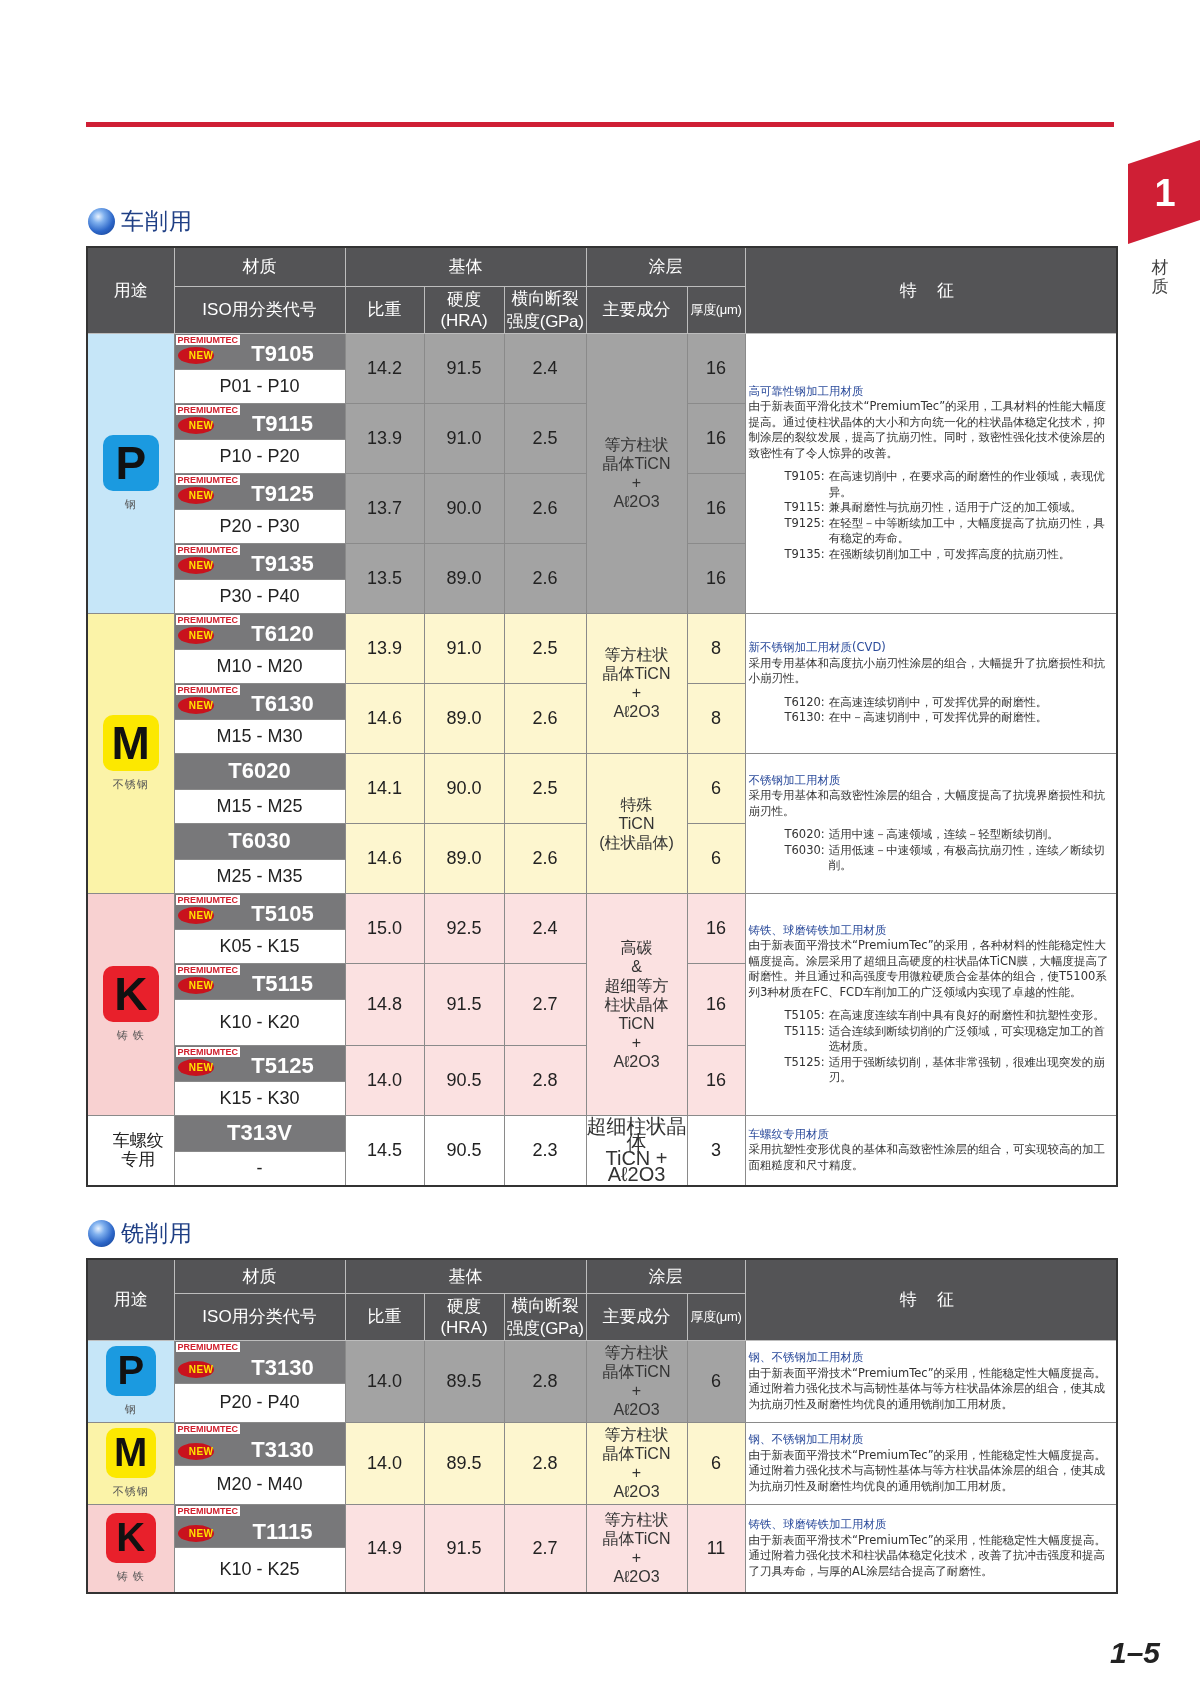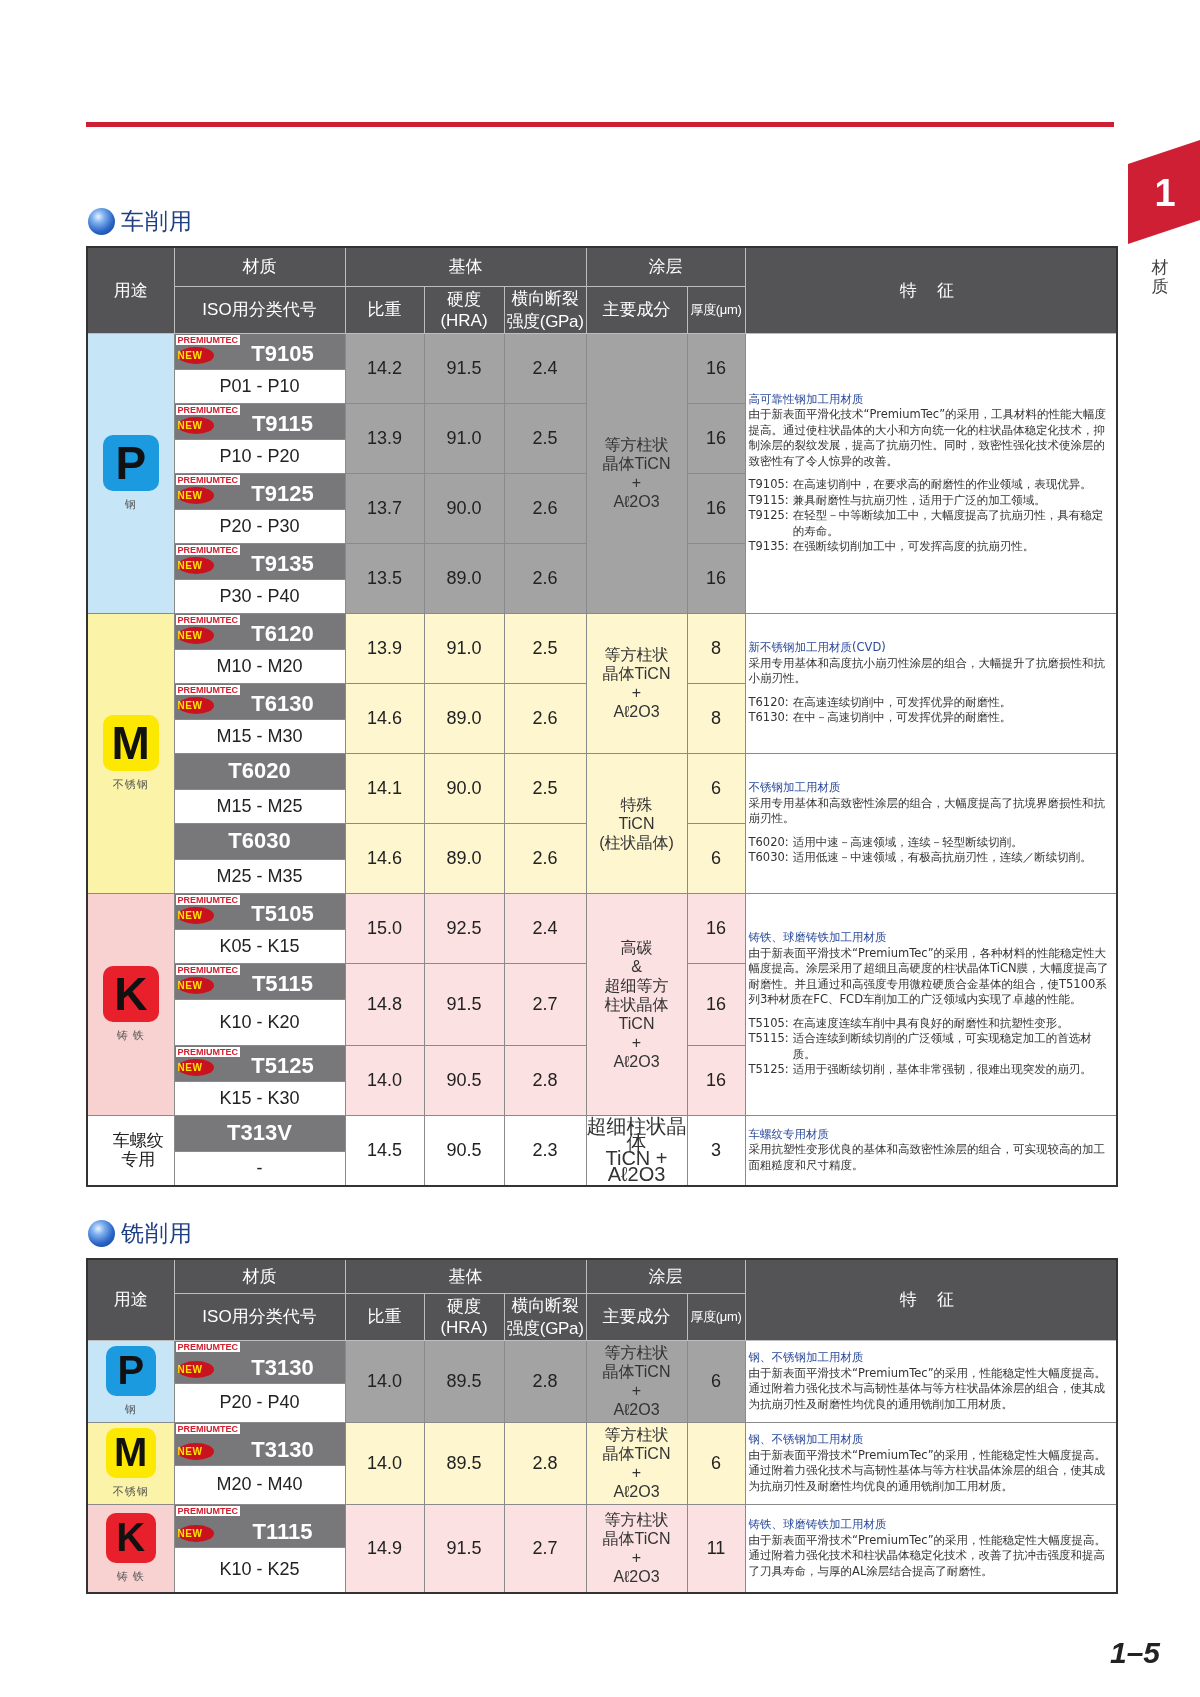--- a/index.html
+++ b/index.html
@@ -42,28 +42,28 @@
     font-family: "Liberation Sans", sans-serif; font-weight: bold; font-size: 46px; color: #111; }
   .badge.P { background: #1b9ae0; }
   .badge.M { background: #fce800; }
   .badge.K { background: #e8202b; }
   .usage-sub { font-size: 11px; color: #555; margin-top: 6px; letter-spacing: 1px; }
   .thread-label { font-size: 17px; line-height: 19px; color: #222; padding-left: 15px; }
 
   .grade-top { background: #78787a; height: 100%; position: relative; color: #fff; }
   .grade-top.plain { display: flex; align-items: center; justify-content: center; font-size: 22px; font-weight: bold; }
   .premium { position: absolute; left: 1px; top: 1px; background: #fff; color: #d0202e; font-size: 9px; font-weight: bold; line-height: 10px; padding: 0 2px; letter-spacing: 0px; font-family: "Liberation Sans", sans-serif; }
-  .new-pill { position: absolute; left: 3px; bottom: 5px; width: 36px; height: 17px; border-radius: 50%; background: #c9121d; color: #ffe200; font-size: 10px; font-weight: bold; line-height: 17px; text-align: left; letter-spacing: 0.5px; }
+  .new-pill { position: absolute; left: 3px; bottom: 5px; width: 36px; height: 17px; border-radius: 50%; background: #c9121d; color: #ffe200; font-size: 10px; font-weight: bold; line-height: 17px; text-align: right; letter-spacing: 0.5px; }
   .grade-code { position: absolute; left: 50px; right: 4px; bottom: 2px; font-size: 22px; font-weight: bold; text-align: center; }
   .grade-iso { background: #fff; font-size: 18px; color: #222; height: 100%; display: flex; align-items: center; justify-content: center; }
 
   td.feature { background: #fff; text-align: left !important; vertical-align: middle; padding: 0 4px 0 3px !important; font-family: "DejaVu Sans", sans-serif; font-size: 11.5px; line-height: 15.5px; color: #333; }
   .f-head { color: #2b4b9b; font-size: 11.5px; }
   .f-line { display: flex; }
-  .f-line .k { flex: 0 0 auto; margin-right: 4px; }
+  .f-line .k { flex: 0 0 auto; margin-right: 4px; margin-left: 36px; }
   .f-line .v { flex: 1; }
   .f-gap { height: 8px; }
 
   .page-num { position: absolute; left: 1110px; top: 1636px; font-family: "Liberation Sans", sans-serif; font-style: italic; font-weight: bold; font-size: 30px; color: #222; }
 </style>
 </head>
 <body>
 
 <div class="top-rule"></div>
 

